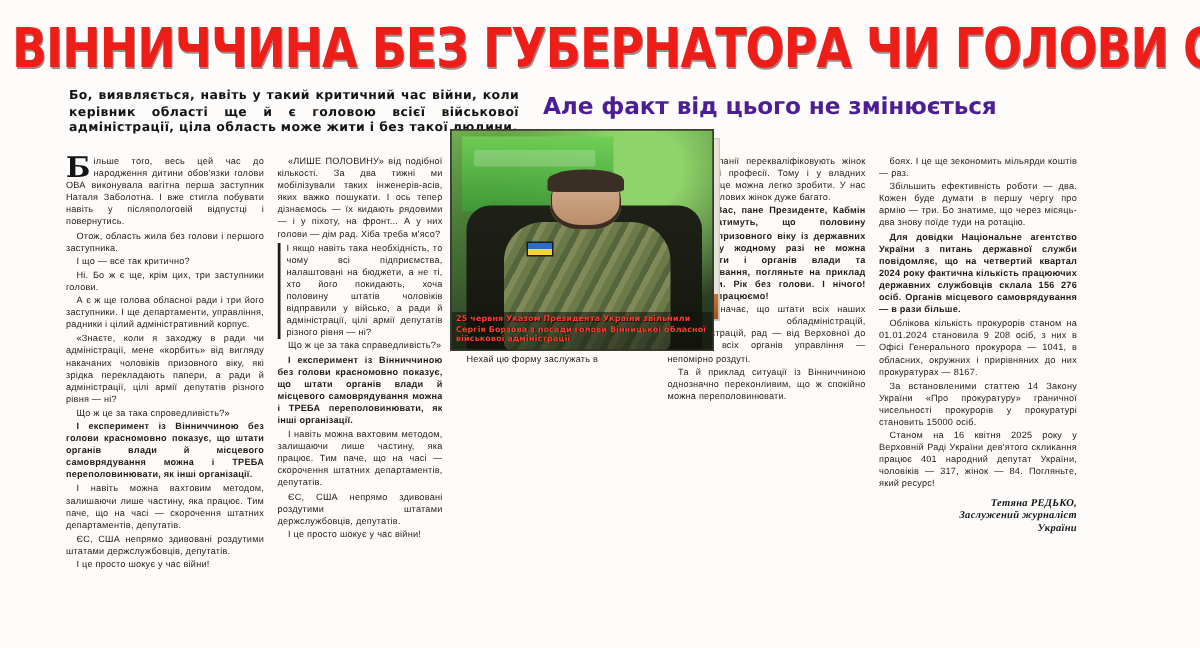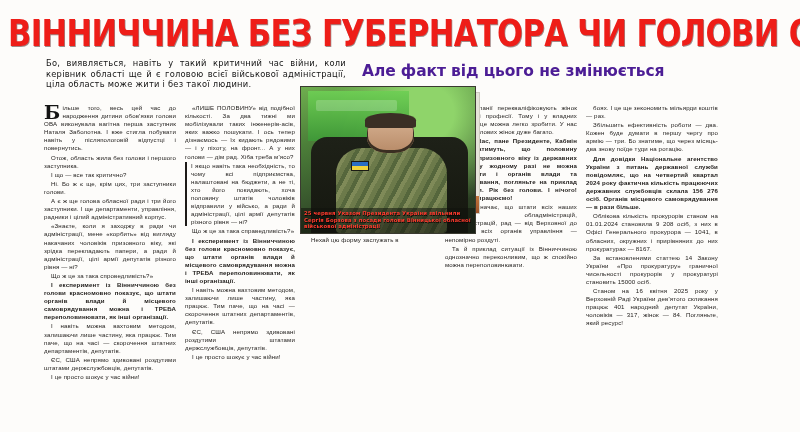--- a/index.html
+++ b/index.html
@@ -44,21 +44,21 @@
     transform-origin: center center;
     text-shadow: 0.7px 0.7px 0 rgba(40,0,0,0.45);
   }
   
   .lead {
     position: absolute;
     left: 46px;
     top: 58px;
     width: 300px;
     font-family: "DejaVu Sans", sans-serif;
-    font-weight: 400;
+    font-weight: 700;
     font-size: 8.3px;
     line-height: 10.6px;
     text-align: justify;
     letter-spacing: 0.25px;
     color: #141414;
   }
   
   .deck {
     position: absolute;
     left: 362px;
@@ -345,20 +345,25 @@
         <p>А це означає, що штати всіх наших міністрів, обладміністрацій, райадміністрацій, рад — від Верховної до місцевих, всіх органів управління — непомірно роздуті.</p>
         <p>Та й приклад ситуації із Вінниччиною однозначно переконливим, що ж спокійно можна переполовинювати.</p>
       </div>
     <div class="col c5">
       <p>боях. І це ще зекономить мільярди коштів — раз.</p>
         <p>Збільшить ефективність роботи — два. Кожен буде думати в першу чергу про армію — три. Бо знатиме, що через місяць-два знову поїде туди на ротацію.</p>
         <p class="b">Для довідки Національне агентство України з питань державної служби повідомляє, що на четвертий квартал 2024 року фактична кількість працюючих державних службовців склала 156 276 осіб. Органів місцевого самоврядування — в рази більше.</p>
         <p>Облікова кількість прокурорів станом на 01.01.2024 становила 9 208 осіб, з них в Офісі Генерального прокурора — 1041, в обласних, окружних і прирівняних до них прокуратурах — 8167.</p>
         <p>За встановленими статтею 14 Закону України «Про прокуратуру» граничної чисельності прокурорів у прокуратурі становить 15000 осіб.</p>
         <p>Станом на 16 квітня 2025 року у Верховній Раді України дев'ятого скликання працює 401 народний депутат України, чоловіків — 317, жінок — 84. Погляньте, який ресурс!</p>
+        <div class="byline">
+        <div>Тетяна РЕДЬКО,</div>
+        <div>Заслужений журналіст</div>
+        <div>України</div>
+      </div>
     </div>
   </div>
 
   <div class="photo2">
     <div class="wall-l"></div>
     <div class="wall-r"></div>
     <div class="door-frame">
       <div class="door-inner"></div>
     </div>
     <div class="floor"></div>

